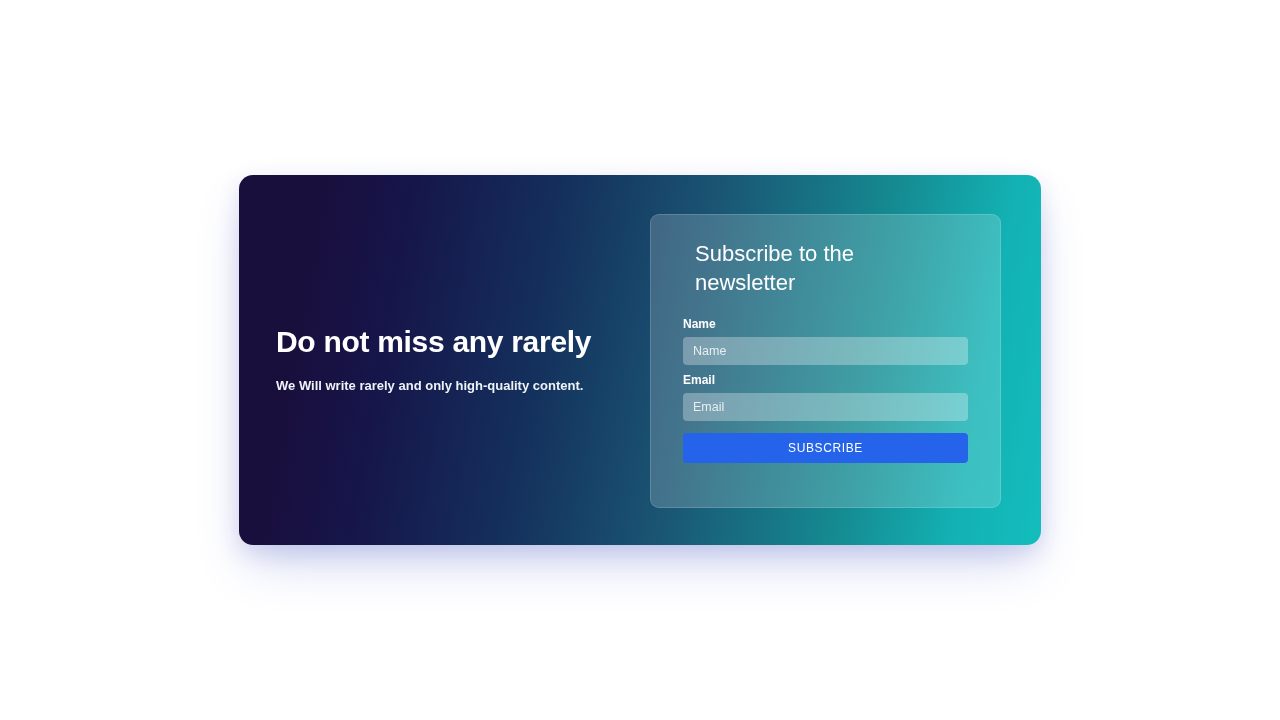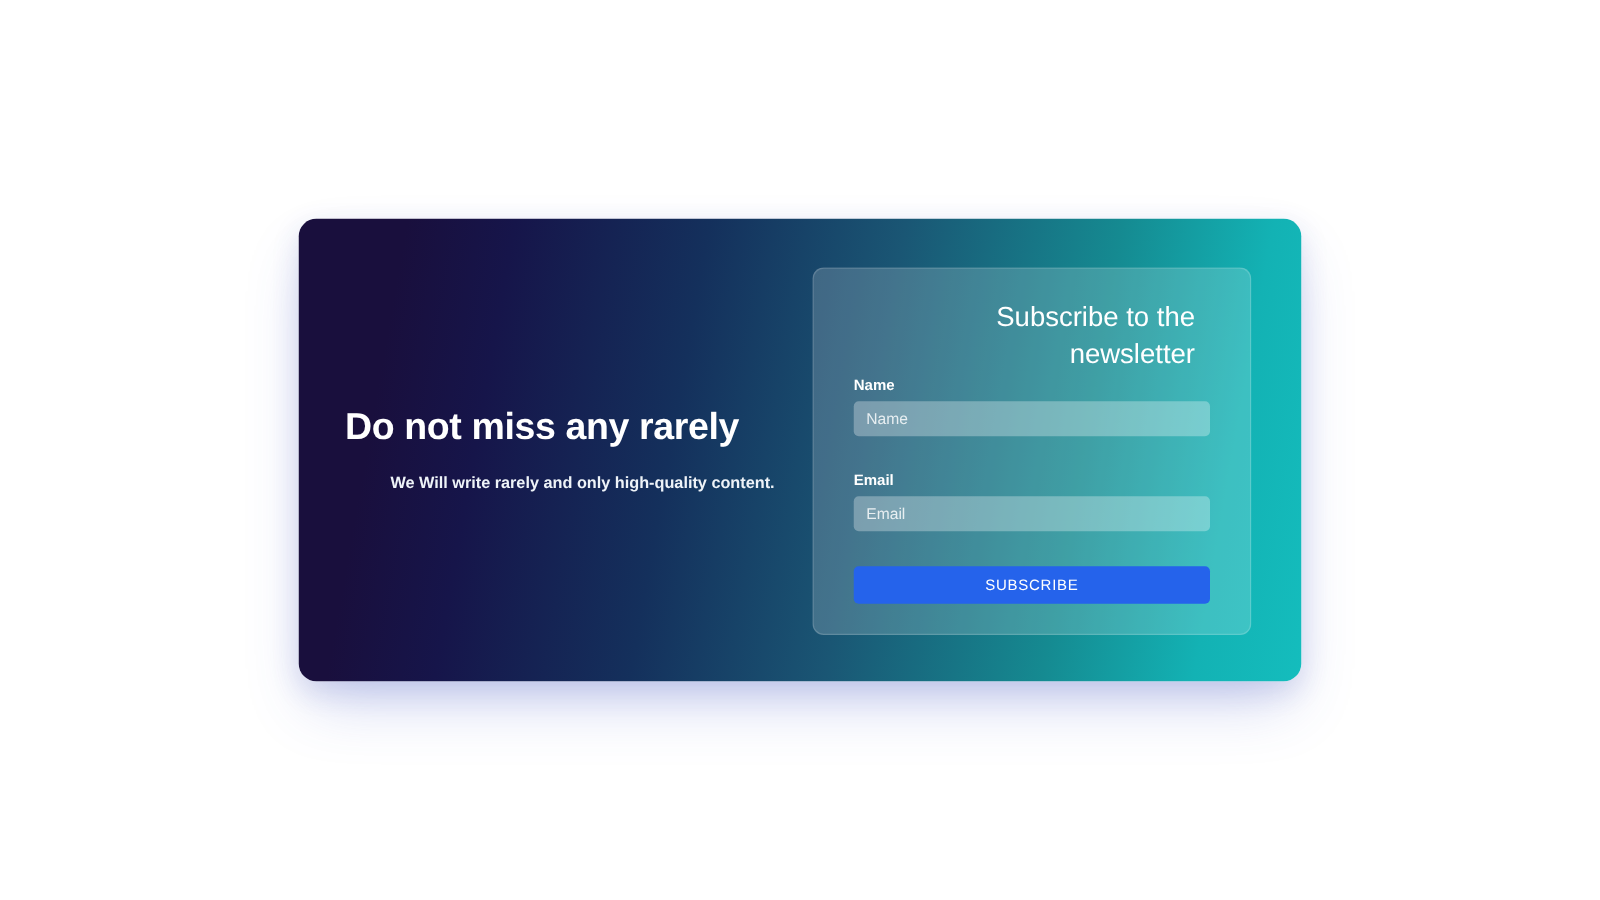--- a/index.html
+++ b/index.html
@@ -59,47 +59,46 @@
     white-space: nowrap;
   }
 
   .promo-subtitle {
     margin-top: 17px;
     color: #eef3f8;
     font-size: 13px;
     font-weight: bold;
     line-height: 1.4;
     white-space: nowrap;
-    text-align: center;
   }
 
   
   .subscribe-panel {
     position: absolute;
     left: 411px;
     top: 39px;
     width: 351px;
     height: 294px;
     border-radius: 9px;
     background: rgba(255, 255, 255, 0.18);
     border: 1px solid rgba(255, 255, 255, 0.16);
     padding: 25px 32px 26px 32px;
   }
 
   .panel-heading {
     color: #ffffff;
     font-size: 22px;
     font-weight: normal;
-    text-align: right;
+    text-align: left;
     line-height: 1.3;
-    margin-bottom: 4px;
+    margin-bottom: 20px;
     padding: 0 12px;
   }
 
-  .field-group { margin-bottom: 28px; }
+  .field-group { margin-bottom: 8px; }
 
   .field-label {
     display: block;
     color: #ffffff;
     font-size: 12px;
     font-weight: bold;
     margin-bottom: 6px;
   }
 
   .field-input {

